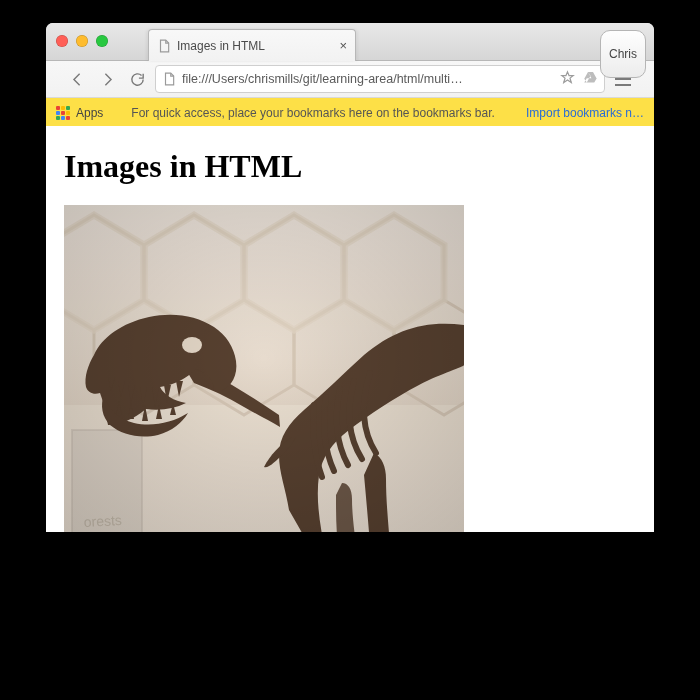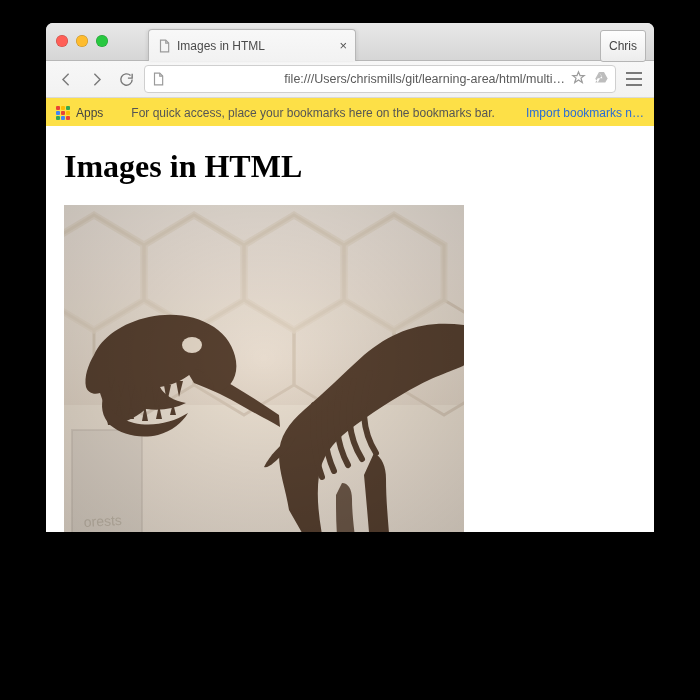--- a/index.html
+++ b/index.html
@@ -22,28 +22,28 @@
     background:linear-gradient(#f8f8f8,#f2f2f2);
     border:1px solid #b7b7b7;border-bottom:none;
     border-top-left-radius:4px;border-top-right-radius:4px;
     display:flex;align-items:center;padding:0 8px;font-size:12px;color:#4b4b4b;
     box-shadow:-2px 0 3px rgba(0,0,0,.05),2px 0 3px rgba(0,0,0,.05);
   }
   .tab .page-ico{width:14px;height:14px;margin-right:6px;flex:none;}
   .tab .title{flex:1;white-space:nowrap;overflow:hidden;text-overflow:ellipsis;}
   .tab .x{color:#555;font-size:13px;margin-left:6px;line-height:1;}
   .profile{
-    position:absolute;right:8px;top:7px;height:22px;padding:4px 8px;
-    background:linear-gradient(#fefefe,#ececec);border:1px solid #b5b5b5;border-radius:3px;
+    position:absolute;right:8px;top:7px;height:22px;padding:12px 8px;
+    background:linear-gradient(#fefefe,#ececec);border:1px solid #b5b5b5;border-radius:10px;
     font-size:12px;display:flex;align-items:center;color:#444;
   }
   
   .toolbar{
     height:36px;background:linear-gradient(#f7f7f7,#f2f2f2);
-    border-bottom:1px solid #d9d9d9;display:flex;align-items:center;padding:0 8px;gap:6px;text-align:right;
+    border-bottom:1px solid #d9d9d9;display:flex;align-items:center;padding:0 19px;gap:6px;
   }
   .navbtn{width:24px;height:24px;display:flex;align-items:center;justify-content:center;color:#7a7a7a;}
   .navbtn svg{width:17px;height:17px;}
   .omni{
     flex:1;height:26px;background:#fff;border:1px solid #cfcfcf;border-radius:4px;
     display:flex;align-items:center;padding:0 6px;font-size:12.5px;color:#3a3a3a;overflow:hidden;
   }
   .omni .page-ico{width:14px;height:14px;margin-right:6px;flex:none;}
   .omni .url{flex:1;white-space:nowrap;overflow:hidden;text-overflow:ellipsis;color:#5a5a5a;}
   .omni .right-icons{display:flex;align-items:center;gap:8px;margin-left:6px;color:#9c9c9c;}

